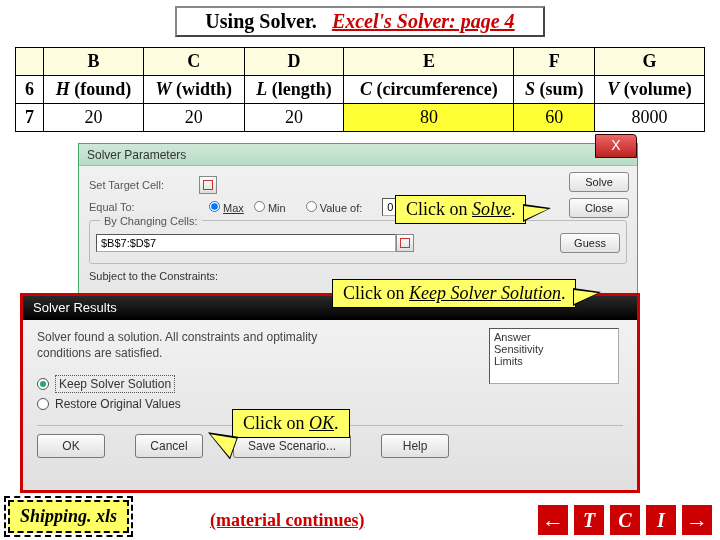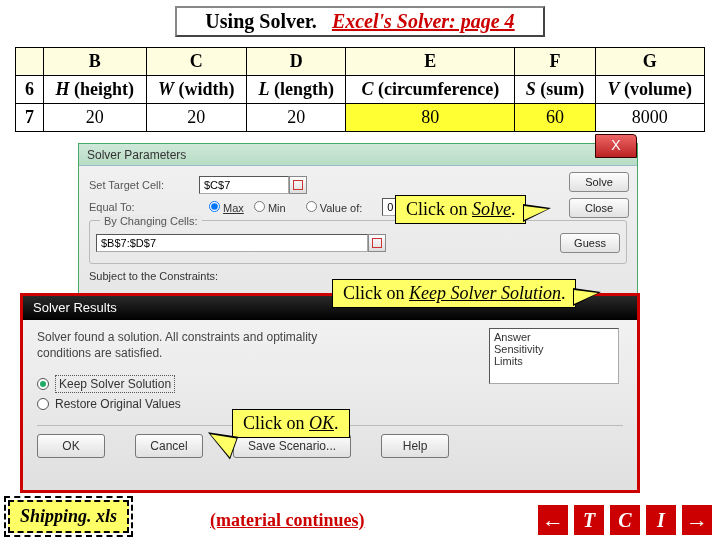--- a/index.html
+++ b/index.html
@@ -96,21 +96,21 @@
     <td class="rowhdr"></td>
     <td class="colhdr">B</td>
     <td class="colhdr">C</td>
     <td class="colhdr">D</td>
     <td class="colhdr">E</td>
     <td class="colhdr">F</td>
     <td class="colhdr">G</td>
   </tr>
   <tr>
     <td class="rowhdr">6</td>
-    <td class="vhdr"><i>H</i> <span>(height)</span></td>
+    <td class="vhdr"><i>H</i> <span>(found)</span></td>
     <td class="vhdr"><i>W</i> <span>(width)</span></td>
     <td class="vhdr"><i>L</i> <span>(length)</span></td>
     <td class="vhdr"><i>C</i> <span>(circumference)</span></td>
     <td class="vhdr"><i>S</i> <span>(sum)</span></td>
     <td class="vhdr"><i>V</i> <span>(volume)</span></td>
   </tr>
   <tr>
     <td class="rowhdr">7</td>
     <td>20</td>
     <td>20</td>
@@ -127,34 +127,33 @@
     <span>Solver Parameters</span>
     <div class="closex">X</div>
   </div>
   <div class="body">
     <div class="rbtns">
       <span class="btn">Solve</span>
       <span class="btn">Close</span>
     </div>
     <div class="row">
       <span class="lbl">Set Target Cell:</span>
-      <input type="text" class="ref" value="$C$7" style="">
       <span class="refbtn"></span>
     </div>
     <div class="row eqrow">
       <span class="lbl">Equal To:</span>
       <span><input type="radio" class="radio" checked="" style=""> <u>Max</u></span>
       <span><input type="radio" class="radio" style=""> <span>Min</span></span>
       <span><input type="radio" class="radio" style=""> <span>Value of:</span></span>
       <input type="text" style="width: 40px;" value="0">
     </div>
     <div class="fset">
       <span class="leg">By Changing Cells:</span>
       <div class="row" style="margin-top:-6px">
-        <input type="text" style="width: 272px;" value="$B$7:$D$7">
+        <input type="text" style="width: 300px;" value="$B$7:$D$7">
         <span class="refbtn"></span>
         <span style="flex:1"></span>
         <span class="btn">Guess</span>
       </div>
     </div>
     <div class="row" style="margin-top:6px">
       <span>Subject to the Constraints:</span>
     </div>
   </div>
 </div>

